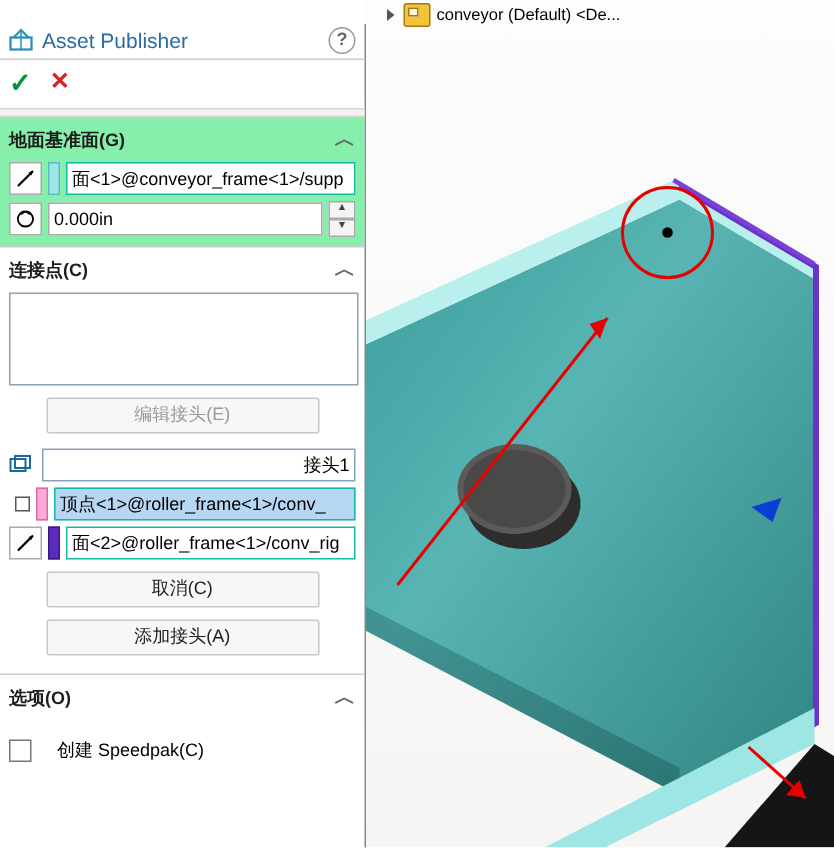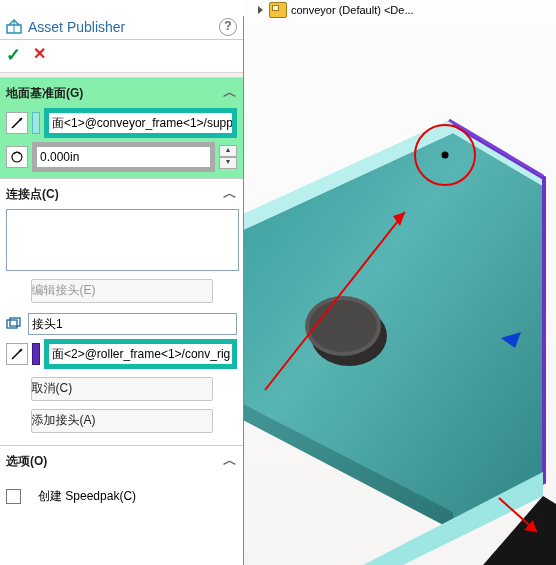--- a/index.html
+++ b/index.html
@@ -122,21 +122,21 @@
     display:flex; align-items:center; justify-content:center;
     flex-shrink:0;
   }
   .rowicon svg { display:block; }
   .pill-cyan { width:6px; height:20px; background:#9fe7e7; border:1px solid #59bcbc; flex-shrink:0;}
   .pill-pink { width:6px; height:20px; background:#ffa8d8; border:1px solid #d86aa9; flex-shrink:0;}
   .pill-purple { width:6px; height:20px; background:#5b2bbd; border:1px solid #3a1880; flex-shrink:0;}
   .field {
     flex:1;
     height:20px;
-    border:5px solid #14b8a6;
+    border:1px solid #14b8a6;
     background:#fff;
     padding:0 3px;
     font-size:12px;
     color:#000;
     overflow:hidden;
     white-space:nowrap;
     display:flex; align-items:center;
   }
   .field.sel { background:#b7d6f2; }
   .spinner-wrap { display:flex; flex-direction:column; }
@@ -157,20 +157,21 @@
     background:#fff;
   }
   .btn {
     display:block;
     width: 150px;
     margin: 8px auto 0 auto;
     height:22px;
     border:1px solid #c7c7c7;
     border-radius:2px;
     background:#f7f7f7;
+    text-align:center;
     line-height:20px;
     cursor:pointer;
     color:#222;
   }
   .btn-wide { width:180px; }
   .conn-title {
     display:flex;
     align-items:center;
     gap:6px;
     margin-top:10px;
@@ -179,21 +180,21 @@
     width:16px; height:14px;
     position:relative;
   }
   .conn-ico svg{display:block;}
   .conn-input {
     flex:1;
     height:20px;
     border:1px solid #8aa3bb;
     padding:0 3px;
     background:#fff;
-    display:flex; align-items:center;
+    display:flex; align-items:center;justify-content:flex-end;
   }
   .sq {
     width:8px; height:8px;
     border:1px solid #555;
     background:#fff;
     margin-left:4px;
     flex-shrink:0;
   }
   .checkrow {
     display:flex;
@@ -332,20 +333,27 @@
           <rect x="1" y="3" width="10" height="8" fill="none" stroke="#16679c" stroke-width="1.3"></rect>
           <rect x="4" y="1" width="10" height="8" fill="none" stroke="#16679c" stroke-width="1.3"></rect>
         </svg>
       </div>
       <div class="conn-input">
           <span>接头1</span>
         </div>
     </div>
 
     <div class="row">
+      <div class="sq"></div>
+      <div class="pill-pink"></div>
+      <div class="field sel">
+          <span>顶点&lt;1&gt;@roller_frame&lt;1&gt;/conv_</span>
+        </div>
+    </div>
+    <div class="row">
       <div class="rowicon">
         <svg width="14" height="14" viewBox="0 0 14 14">
             <path d="M2 12 L12 2" stroke="#000" stroke-width="1.5"></path>
             <polygon points="12,2 9,3 11,5" fill="#000"></polygon>
           </svg>
       </div>
       <div class="pill-purple"></div>
       <div class="field">
           <span>面&lt;2&gt;@roller_frame&lt;1&gt;/conv_rig</span>
         </div>

